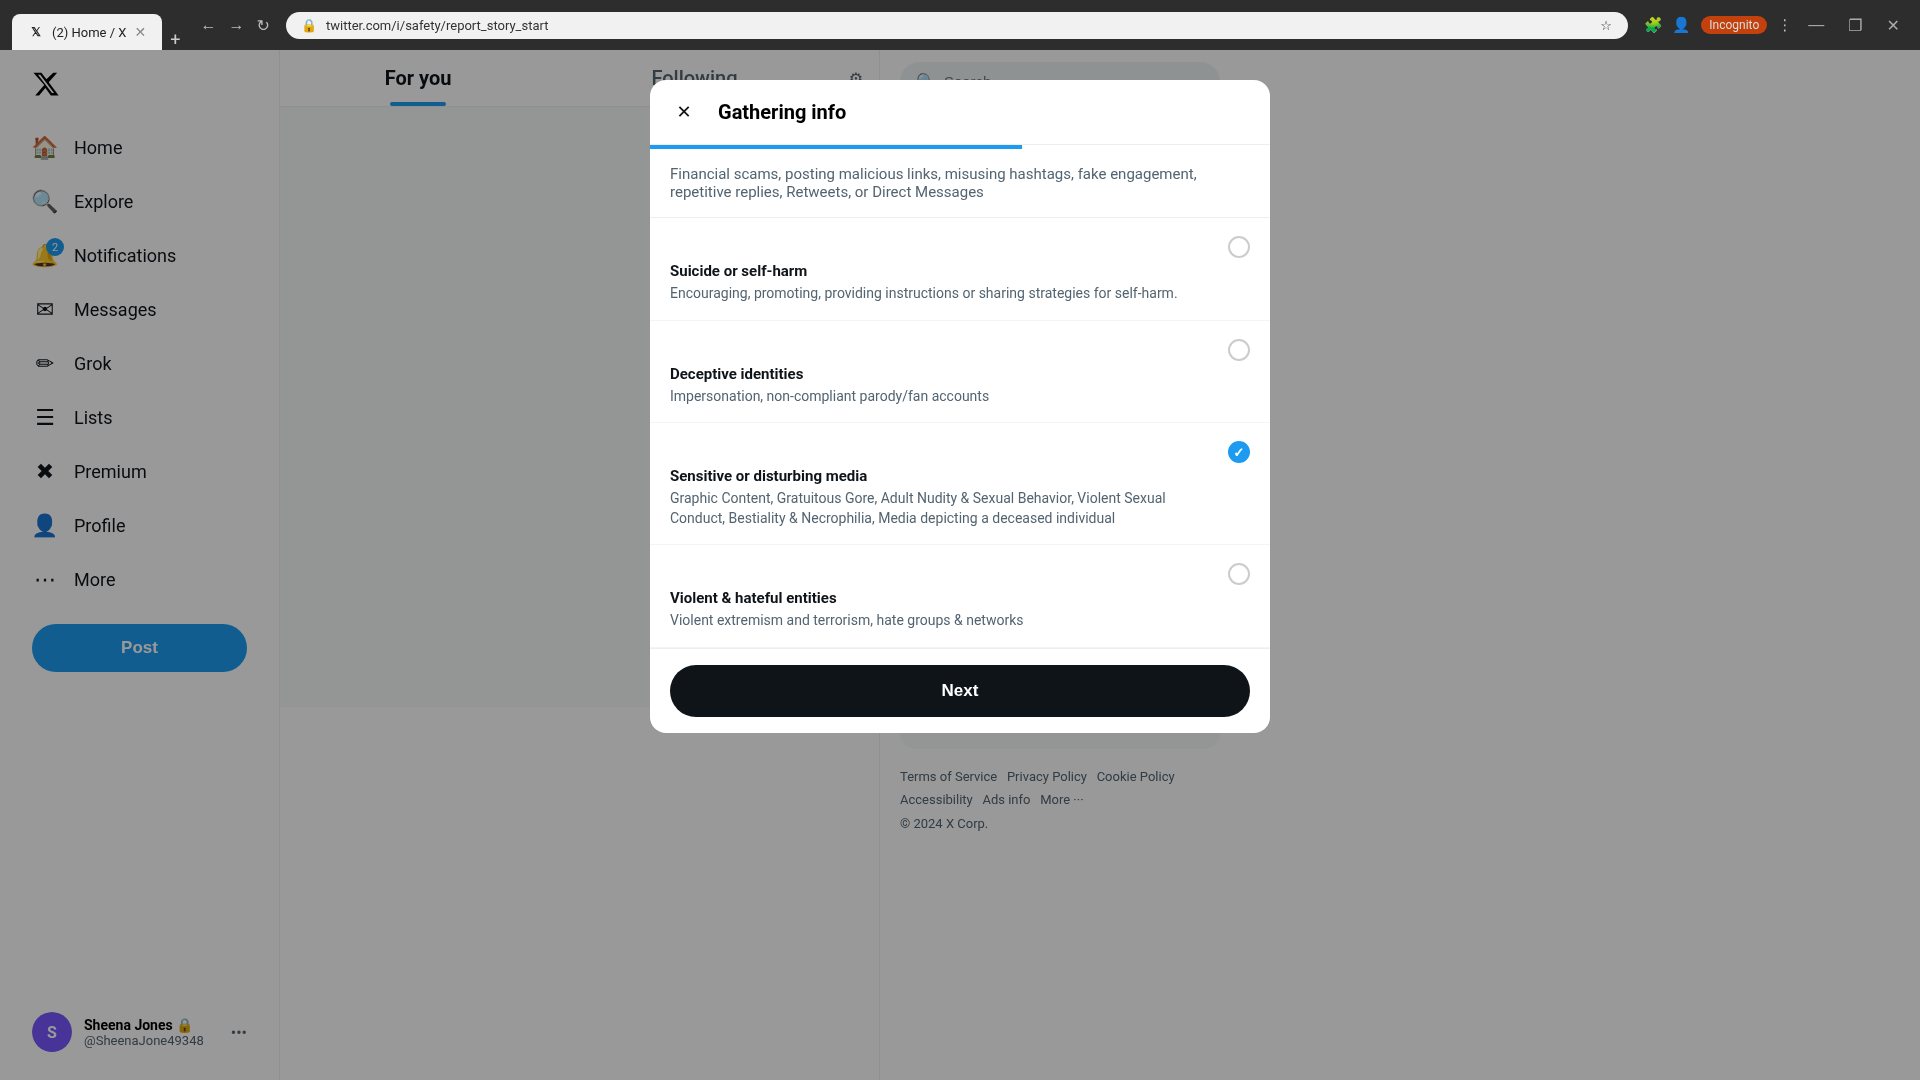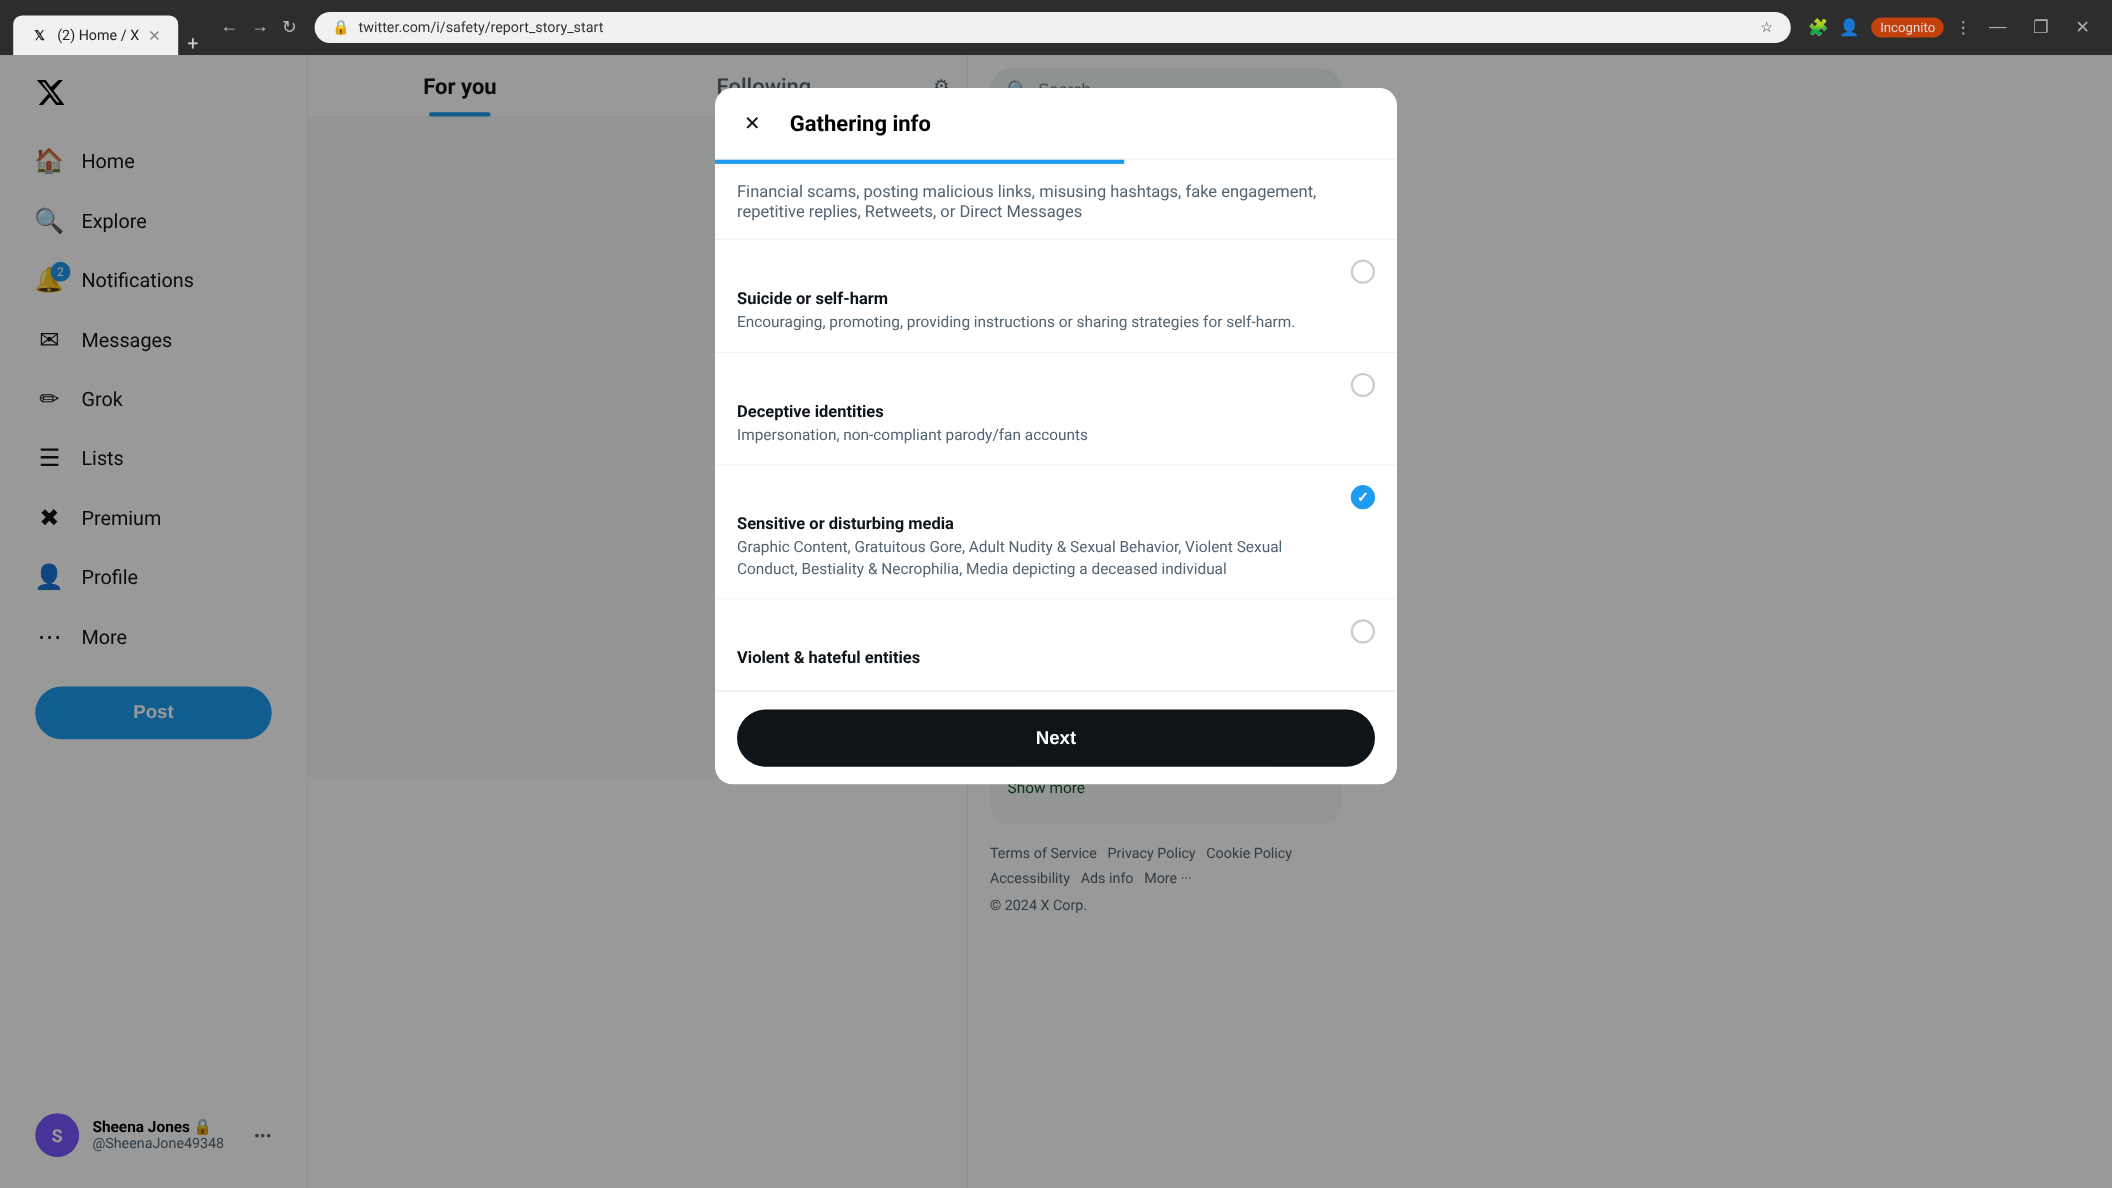--- a/index.html
+++ b/index.html
@@ -331,20 +331,21 @@
           <div class="report-option-content">
             <div class="report-option-title">Sensitive or disturbing media</div>
             <div class="report-option-desc">Graphic Content, Gratuitous Gore, Adult Nudity &amp; Sexual Behavior, Violent Sexual Conduct, Bestiality &amp; Necrophilia, Media depicting a deceased individual</div>
           </div>
           <div class="radio-btn checked"></div>
         </div>
 
         <div class="report-option">
           <div class="report-option-content">
             <div class="report-option-title">Violent &amp; hateful entities</div>
+            <div class="report-option-desc">Violent extremism and terrorism, hate groups &amp; networks</div>
           </div>
           <div class="radio-btn"></div>
         </div>
       </div>
 
       <div class="modal-footer">
         <button class="next-btn">Next</button>
       </div>
     </div>
   </div>

